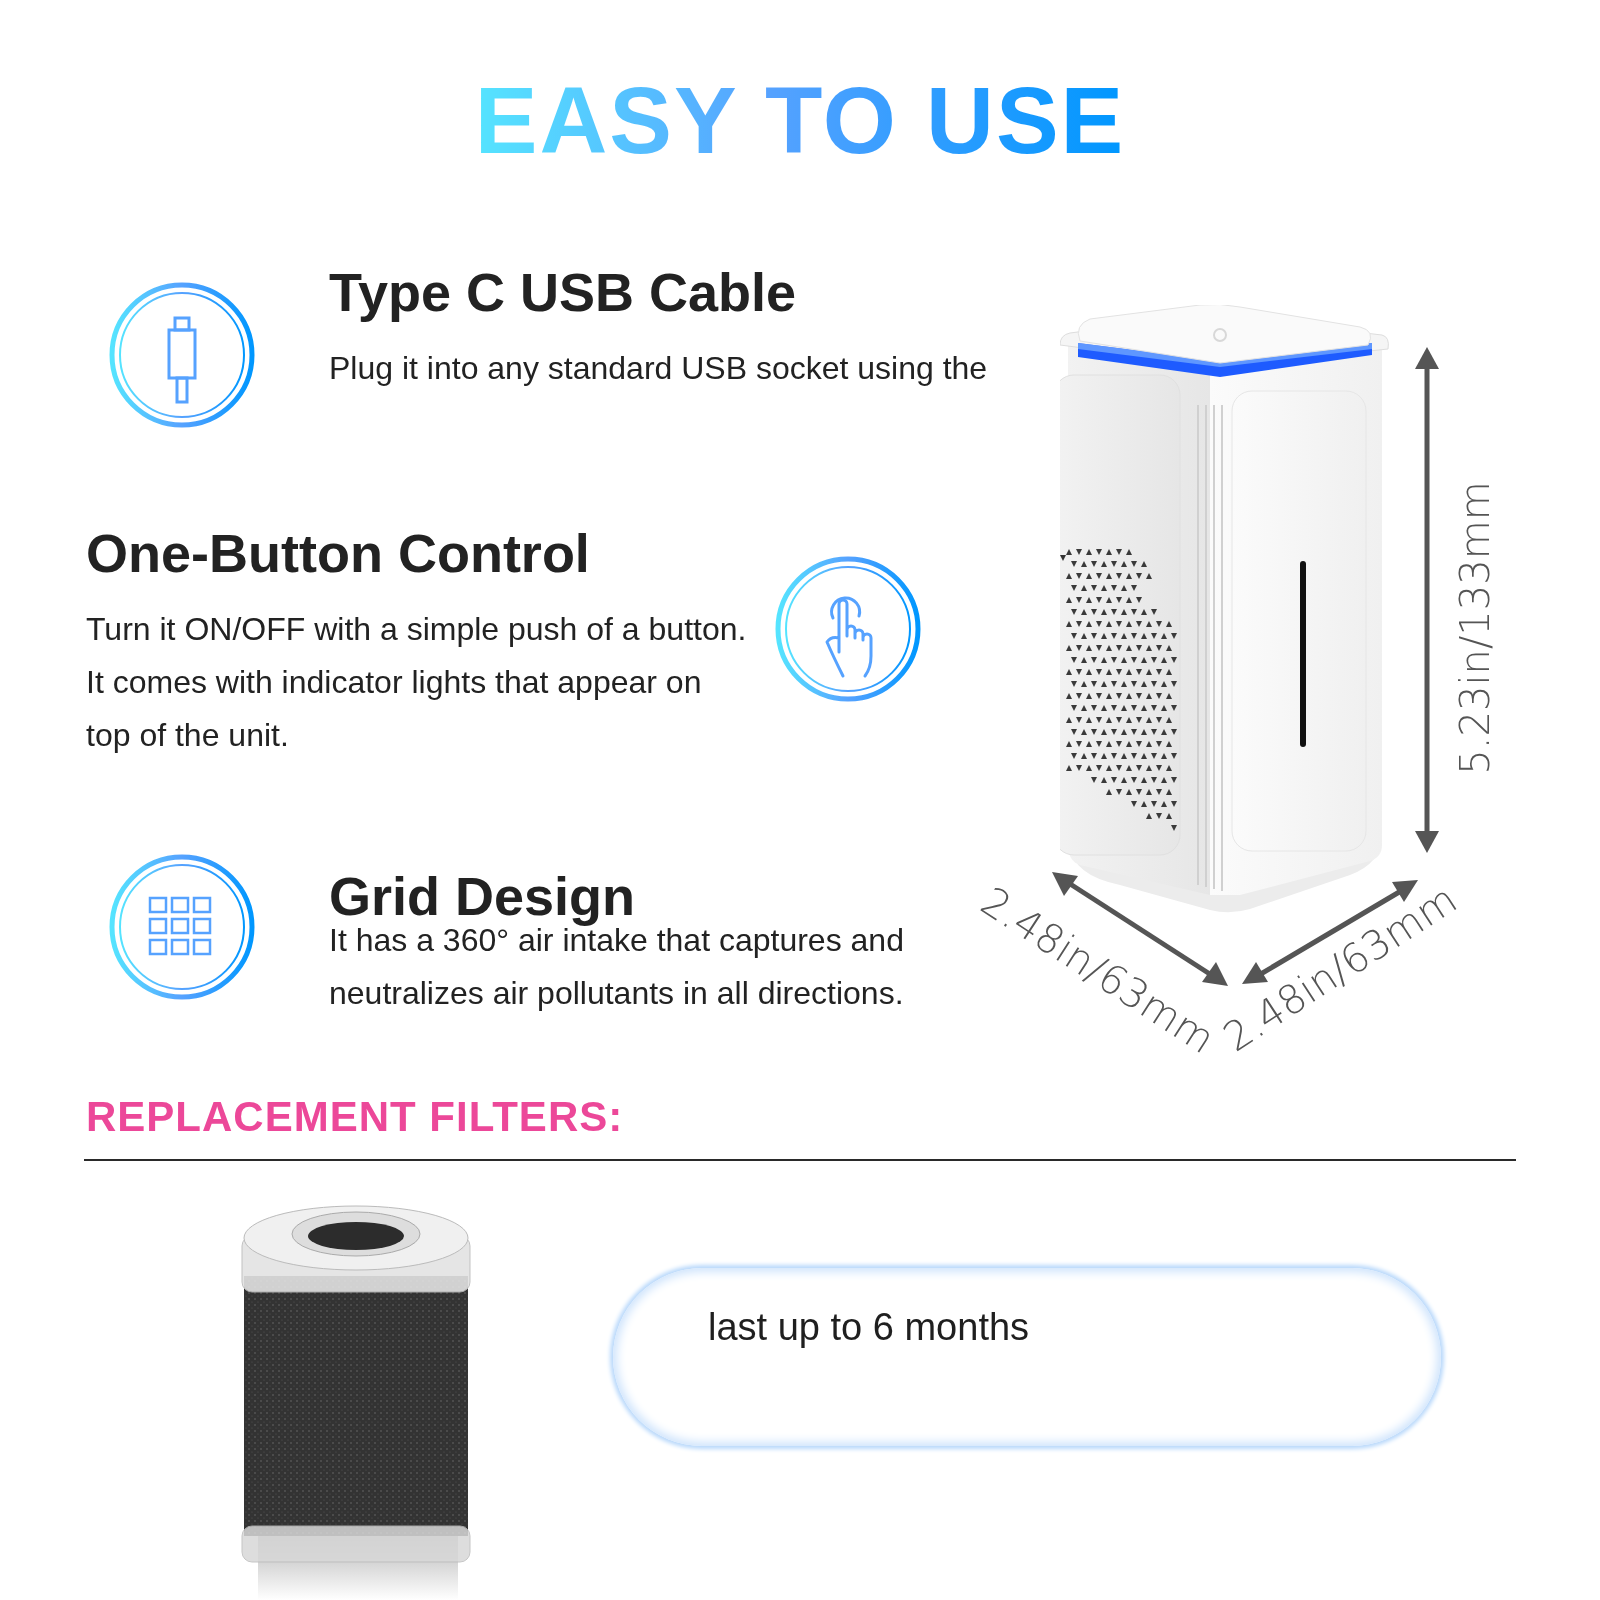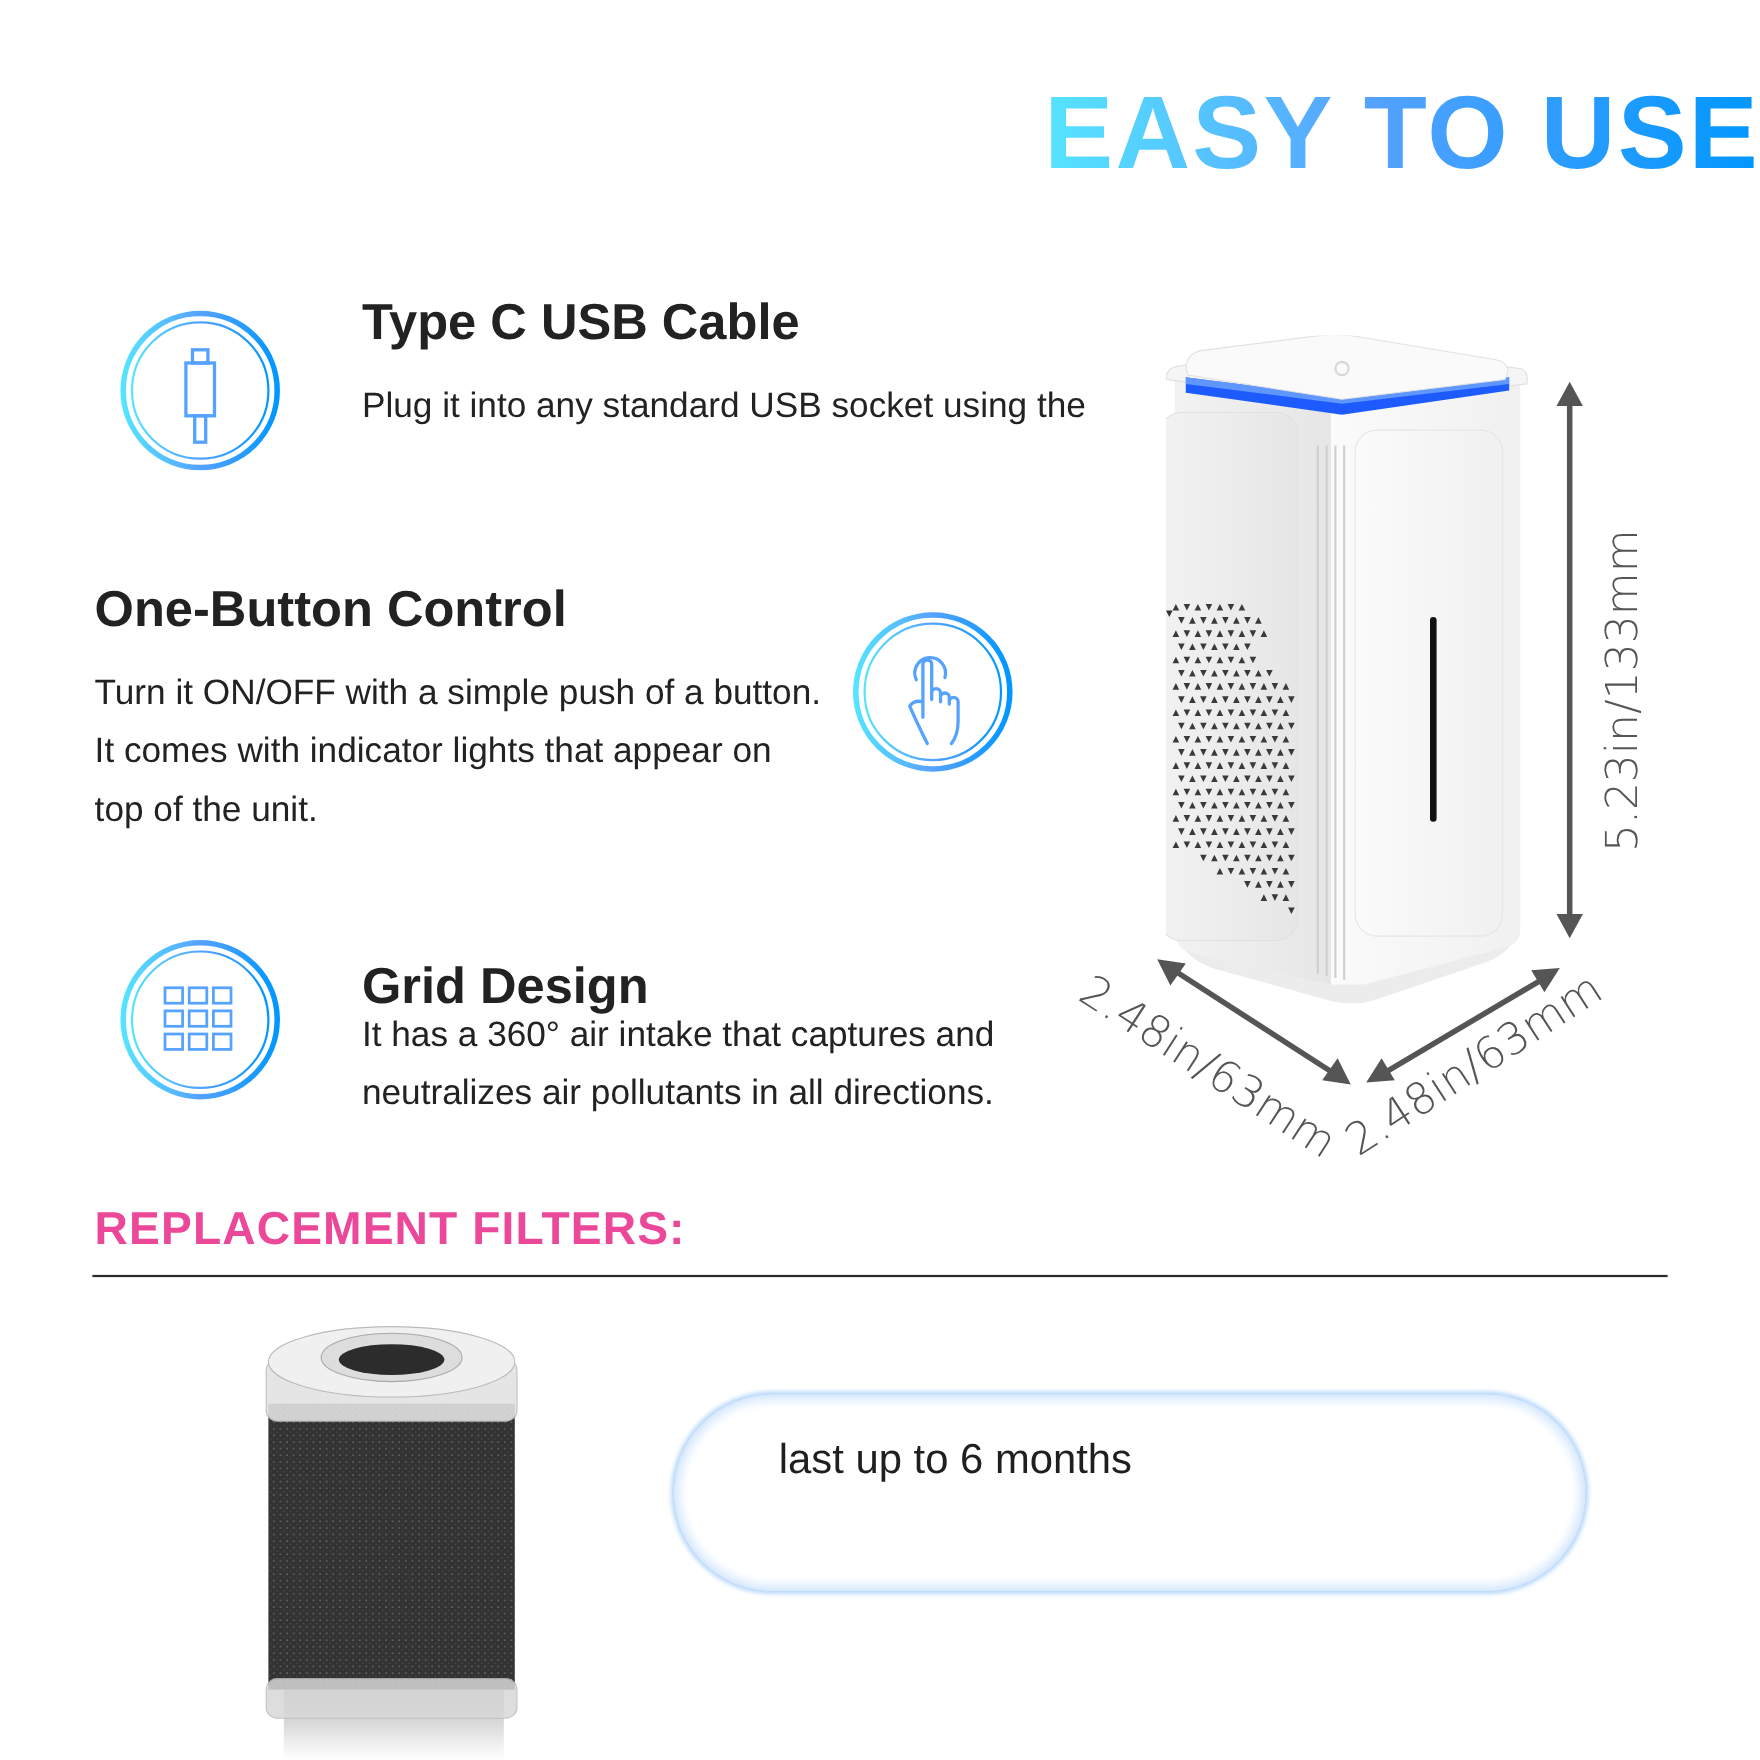--- a/index.html
+++ b/index.html
@@ -1,25 +1,25 @@
 <!DOCTYPE html>
 <html><head>
 <meta charset="utf-8">
 <style>
   html, body { margin: 0; padding: 0; background: #ffffff; }
   body { width: 1600px; height: 1600px; position: relative; overflow: hidden;
          font-family: "Liberation Sans", sans-serif; color: #1f1f1f; }
   .abs { position: absolute; }
 
-  .main-title { left: 0; top: 66px; width: 1600px; text-align: right;
+  .main-title { left: 0; top: 66px; width: 1600px; text-align: center;
     font-size: 94px; font-weight: bold; letter-spacing: 2px; line-height: 110px; }
   .main-title span { background: linear-gradient(90deg, #55e4ff 0%, #56a2ff 45%, #0097ff 100%);
     -webkit-background-clip: text; background-clip: text; color: transparent; }
 
-  .feat-title { font-size: 46px; font-weight: bold; color: #222; line-height: 56px; white-space: nowrap; }
+  .feat-title { font-size: 54px; font-weight: bold; color: #222; line-height: 56px; white-space: nowrap; }
   .feat-body { font-size: 32px; color: #222; line-height: 53px; white-space: nowrap; }
 
   .icon-badge { width: 146px; height: 146px; }
 
   .section-title { left: 86px; top: 1082px; font-size: 42px; font-weight: bold;
     letter-spacing: 1px; color: #ec4899; line-height: 70px; white-space: nowrap; }
   .divider { left: 84px; top: 1159px; width: 1432px; height: 2px; background: #2a2a2a; }
 
   .pill { left: 613px; top: 1268px; width: 828px; height: 178px; border-radius: 89px;
     background: #fff; box-shadow: 0 0 4px 3px #b8d8fb, inset 0 0 10px 4px #cfe4fc; }

